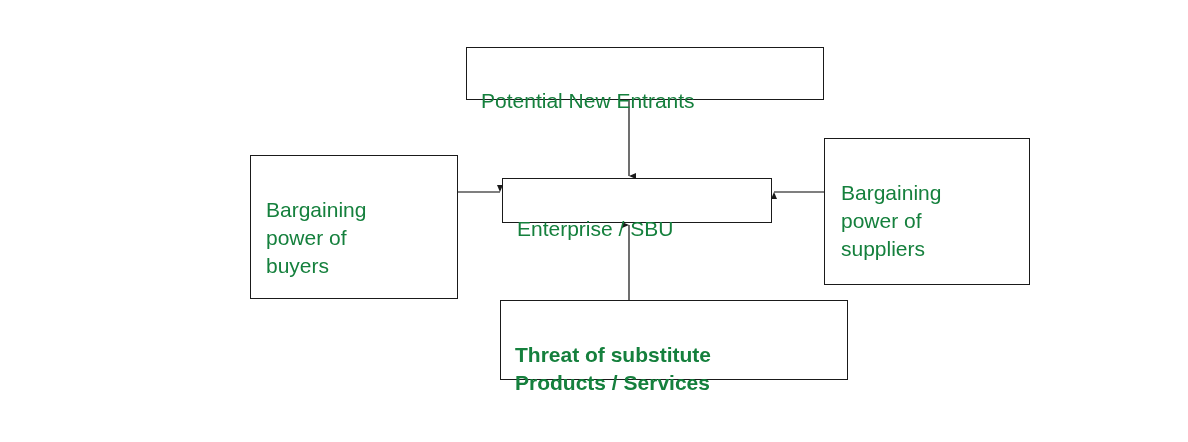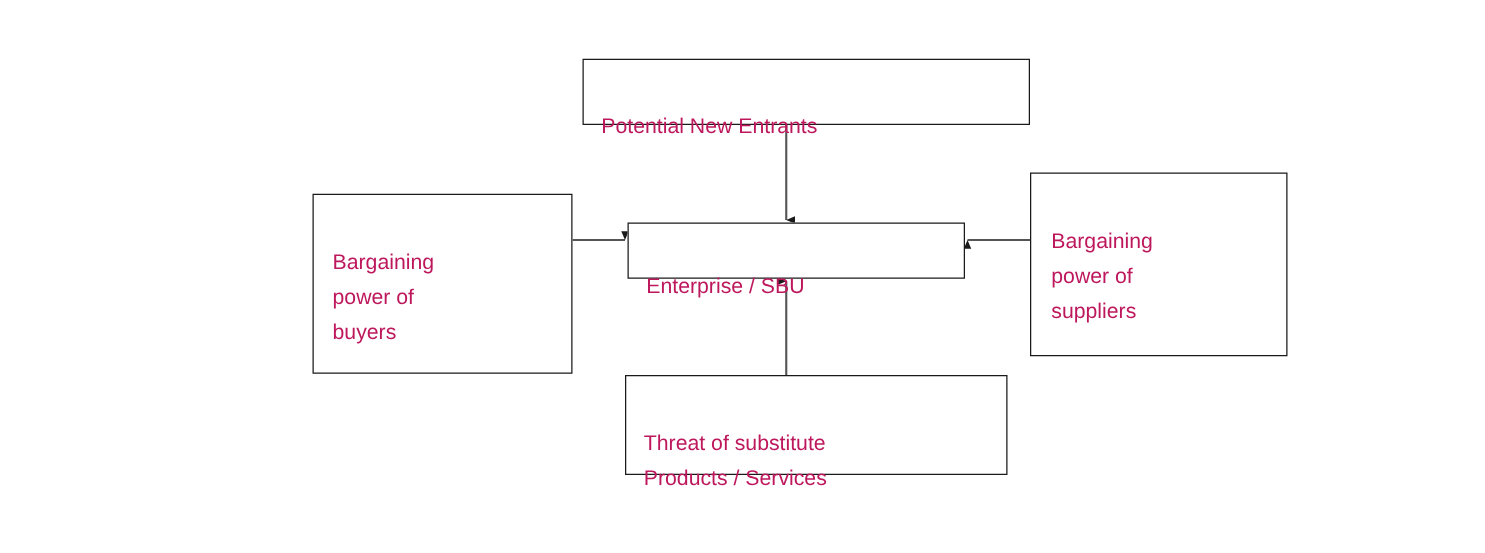--- a/index.html
+++ b/index.html
@@ -13,22 +13,22 @@
     height: 442px;
     background: #ffffff;
     font-family: "Liberation Sans", sans-serif;
     overflow: hidden;
   }
   .node {
     position: absolute;
     box-sizing: border-box;
     background: #ffffff;
     border: 1.6px solid #1a1a1a;
-    color: #be185d;
-    font-size: 17px;
+    color: #15803d;
+    font-size: 21px;
     line-height: 28px;
     white-space: pre-line;
   }
   .node-text {
     display: block;
     white-space: pre-line;
   }
   
   #node-entrants {
     left: 466px;
@@ -58,23 +58,24 @@
     left: 824px;
     top: 138px;
     width: 206px;
     height: 147px;
     padding: 12px 0 0 16px;
   }
   
   #node-substitutes {
     left: 500px;
     top: 300px;
-    width: 306px;
+    width: 348px;
     height: 80px;
     padding: 12px 0 0 14px;
+    font-weight: bold;
   }
   #connectors {
     position: absolute;
     left: 0;
     top: 0;
     width: 1188px;
     height: 442px;
     pointer-events: none;
   }
 </style>

